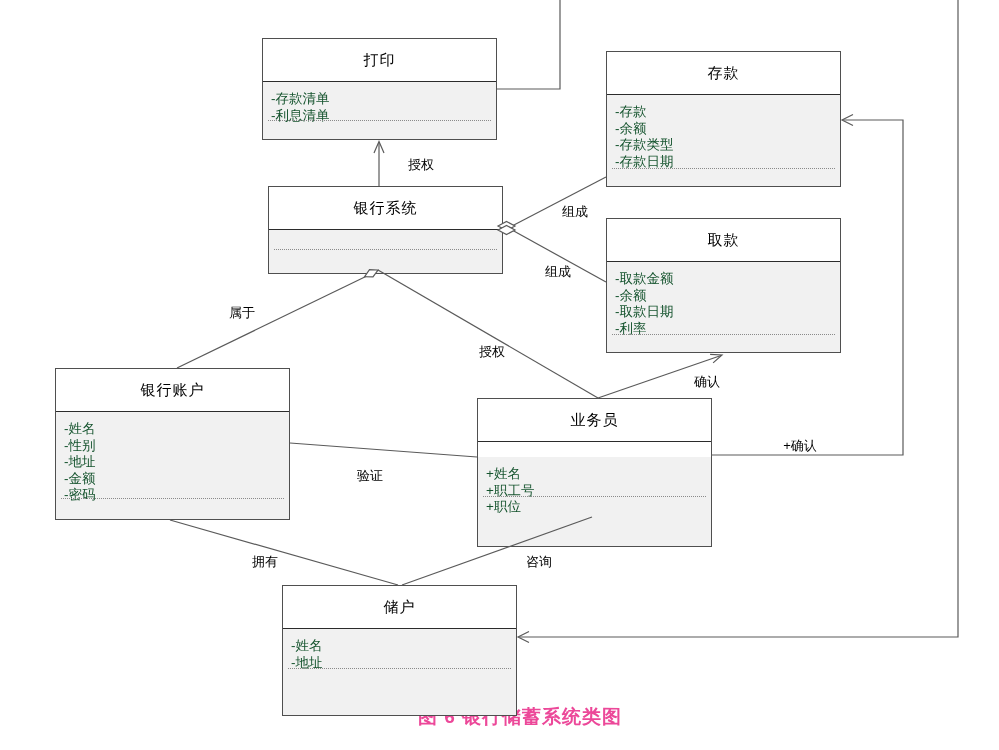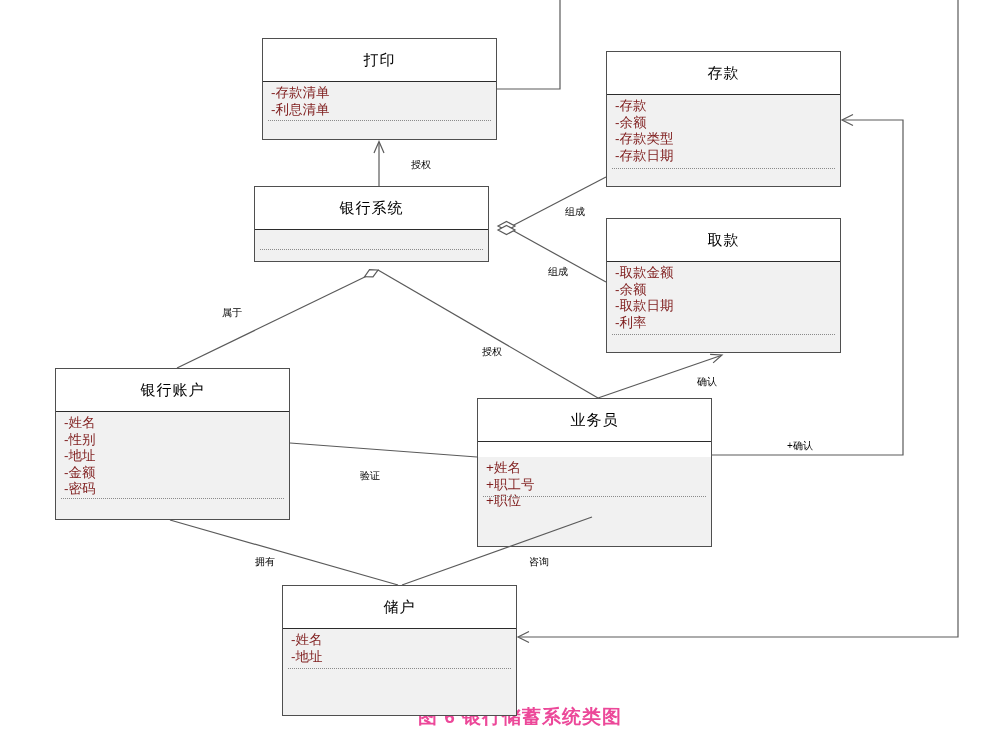--- a/index.html
+++ b/index.html
@@ -13,30 +13,30 @@
     position:absolute; width:235px; box-sizing:border-box;
     border:1.5px solid #4f4f4f; background:#ffffff; z-index:2;
     display:flex; flex-direction:column;
   }
   .uml-title {
     height:42px; flex:0 0 42px; display:flex; align-items:center; justify-content:center;
     font-size:15px; color:#000; border-bottom:1.4px solid #2b2b2b; background:#ffffff;
     letter-spacing:1px;
   }
   .uml-body {
-    flex:1; background:#f1f1f1; padding:3px 8px 0 8px;
-    font-size:13.5px; line-height:16.5px; color:#7f1d1d;
+    flex:1; background:#f1f1f1; padding:9px 8px 0 8px;
+    font-size:13.5px; line-height:16.5px; color:#14532d;
   }
   .attr { white-space:nowrap; }
   .dotted {
     position:absolute; left:5px; right:5px; height:0;
     border-top:1px dotted #8a8a8a; z-index:3;
   }
   .rel-label {
-    position:absolute; z-index:6; font-size:10px; line-height:16px; color:#000;
+    position:absolute; z-index:6; font-size:13px; line-height:16px; color:#000;
     transform:translateX(-50%); white-space:nowrap;
   }
   .caption {
     position:absolute; left:220px; top:704px; width:600px; text-align:center;
     font-size:19px; font-weight:bold; color:#ec4899;
     font-family:"Liberation Sans","DejaVu Sans",sans-serif; letter-spacing:1px;
   }
 </style>
 </head>
 <body>
@@ -56,21 +56,21 @@
     <div class="uml-title">存款</div>
     <div class="uml-body">
       <div class="attr">-存款</div>
       <div class="attr">-余额</div>
       <div class="attr">-存款类型</div>
       <div class="attr">-存款日期</div>
     </div>
     <div class="dotted" style="top:116px;"></div>
   </div>
 
-  <div class="uml" style="left:254px;top:186px;height:76px;">
+  <div class="uml" style="left:268px;top:186px;height:88px;">
     <div class="uml-title">银行系统</div>
     <div class="uml-body"></div>
     <div class="dotted" style="top:62px;"></div>
   </div>
 
   <div class="uml" style="left:606px;top:218px;height:135px;">
     <div class="uml-title">取款</div>
     <div class="uml-body">
       <div class="attr">-取款金额</div>
       <div class="attr">-余额</div>
@@ -159,21 +159,21 @@
       <line x1="170" y1="520" x2="398" y2="585"></line>
     </g>
     <g>
       <line x1="592" y1="517" x2="402" y2="585"></line>
     </g>
   </svg>
 
   <span class="rel-label" style="left:421px;top:157px;">授权</span>
   <span class="rel-label" style="left:575px;top:204px;">组成</span>
   <span class="rel-label" style="left:558px;top:264px;">组成</span>
-  <span class="rel-label" style="left:232px;top:305px;font-family:Liberation Serif, serif;">属于</span>
+  <span class="rel-label" style="left:242px;top:305px;font-family:Liberation Serif, serif;">属于</span>
   <span class="rel-label" style="left:492px;top:344px;">授权</span>
   <span class="rel-label" style="left:370px;top:468px;">验证</span>
   <span class="rel-label" style="left:707px;top:374px;">确认</span>
   <span class="rel-label" style="left:800px;top:438px;">+确认</span>
   <span class="rel-label" style="left:265px;top:554px;">拥有</span>
   <span class="rel-label" style="left:539px;top:554px;text-align:right;">咨询</span>
 
   <div class="caption">图 6 银行储蓄系统类图</div>
 </div>
 

